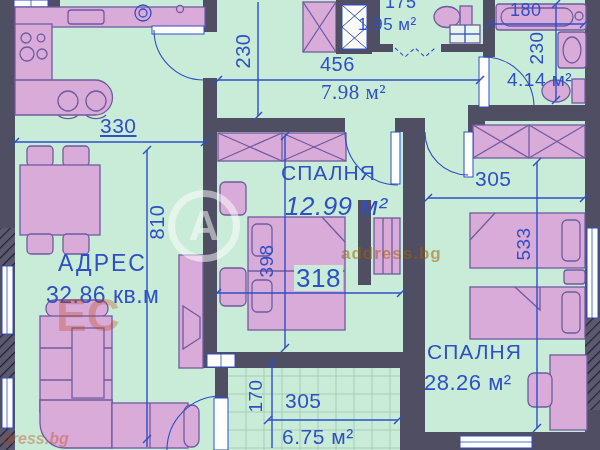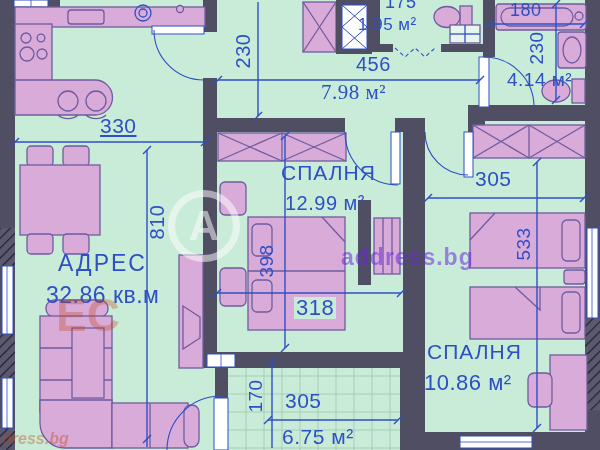--- a/index.html
+++ b/index.html
@@ -13,22 +13,22 @@
     letter-spacing:0.5px;font-weight:400;
   }
   .rot{transform:translate(-50%,-50%) rotate(-90deg);}
   .boxed{background:#c9ecd9;padding:0 2px;}
   .wm{position:absolute;display:flex;align-items:center;gap:10px;
       color:#ffffff;opacity:0.52;pointer-events:none;}
   .wm-circle{width:58px;height:58px;border:7px solid #fff;border-radius:50%;
       display:flex;align-items:center;justify-content:center;
       font-size:42px;font-weight:bold;}
   .wm-brand{font-size:58px;font-weight:bold;letter-spacing:5px;}
-  .wm-site{position:absolute;color:#6d28d9;opacity:0.55;font-weight:bold;
-      font-size:23px;letter-spacing:1px;pointer-events:none;}
+  .wm-site{position:absolute;color:#a16207;opacity:0.55;font-weight:bold;
+      font-size:17px;letter-spacing:1px;pointer-events:none;}
   .wm-frag{position:absolute;color:#c2410c;font-weight:bold;pointer-events:none;}
 </style>
 </head>
 <body>
 
 <div id="stage">
 <svg id="plan-svg" width="600" height="450" viewBox="0 0 600 450">
   <defs>
     <pattern id="hatch" width="7" height="7" patternUnits="userSpaceOnUse" patternTransform="rotate(45)">
       <rect width="7" height="7" fill="#5a5970"></rect>
@@ -254,35 +254,35 @@
     <line x1="264" y1="424" x2="272" y2="416"></line>
         <line x1="394" y1="424" x2="402" y2="416"></line>
   </g>
 </svg>
 
 <div class="lbl" style="left:58px;top:252px;font-size:23px;letter-spacing:2px;">АДРЕС</div>
 <div class="lbl" style="left:46px;top:284px;font-size:23px;">32.86 кв.м</div>
 <div class="lbl" style="left:100px;top:115px;font-size:21px;text-decoration:underline;">330</div>
 <div class="lbl rot" style="left:157px;top:222px;font-size:20px;">810</div>
 <div class="lbl rot" style="left:243px;top:51px;font-size:20px;">230</div>
-<div class="lbl" style="left:320px;top:54px;font-size:20px;margin-left:36px;">456</div>
+<div class="lbl" style="left:320px;top:54px;font-size:20px;">456</div>
 <div class="lbl" style="left:321px;top:82px;font-size:21px;font-family:Liberation Serif, serif;">7.98 м²</div>
 <div class="lbl" style="left:385px;top:-7px;font-size:18px;">175</div>
 <div class="lbl" style="left:358px;top:16px;font-size:17px;">1.95 м²</div>
 <div class="lbl" style="left:510px;top:1px;font-size:18px;">180</div>
 <div class="lbl rot" style="left:536px;top:48px;font-size:19px;">230</div>
 <div class="lbl" style="left:486px;top:70px;font-size:19px;margin-left:21px;">4.14 м²</div>
 <div class="lbl" style="left:281px;top:162px;font-size:21px;letter-spacing:1px;">СПАЛНЯ</div>
-<div class="lbl" style="left:285px;top:193px;font-size:20px;">12.99 м²</div>
-<div class="lbl boxed" style="left:294px;top:265px;font-size:22px;margin-top:32px;">318</div>
+<div class="lbl" style="left:285px;top:193px;font-size:26px;font-style:italic;">12.99 м²</div>
+<div class="lbl boxed" style="left:294px;top:265px;font-size:26px;">318</div>
 <div class="lbl rot" style="left:266px;top:261px;font-size:19px;">398</div>
 <div class="lbl" style="left:475px;top:168px;font-size:21px;">305</div>
 <div class="lbl rot" style="left:523px;top:244px;font-size:19px;">533</div>
 <div class="lbl" style="left:427px;top:341px;font-size:21px;letter-spacing:1px;">СПАЛНЯ</div>
-<div class="lbl" style="left:424px;top:372px;font-size:22px;">10.86 м²</div>
+<div class="lbl" style="left:424px;top:372px;font-size:22px;">28.26 м²</div>
 <div class="lbl rot" style="left:255px;top:396px;font-size:19px;">170</div>
 <div class="lbl" style="left:285px;top:390px;font-size:21px;">305</div>
 <div class="lbl" style="left:282px;top:426px;font-size:21px;">6.75 м²</div>
 
 <div class="wm" style="left:168px;top:190px;">
   <div class="wm-circle">А</div>
 </div>
 <div class="wm-site" style="left:341px;top:244px;">address.bg</div>
 <div class="wm-frag" style="left:56px;top:288px;font-size:46px;opacity:0.30;">ЕС</div>
 <div class="wm-frag" style="left:2px;top:430px;font-size:16px;opacity:0.38;font-style:italic;">dress.bg</div>

